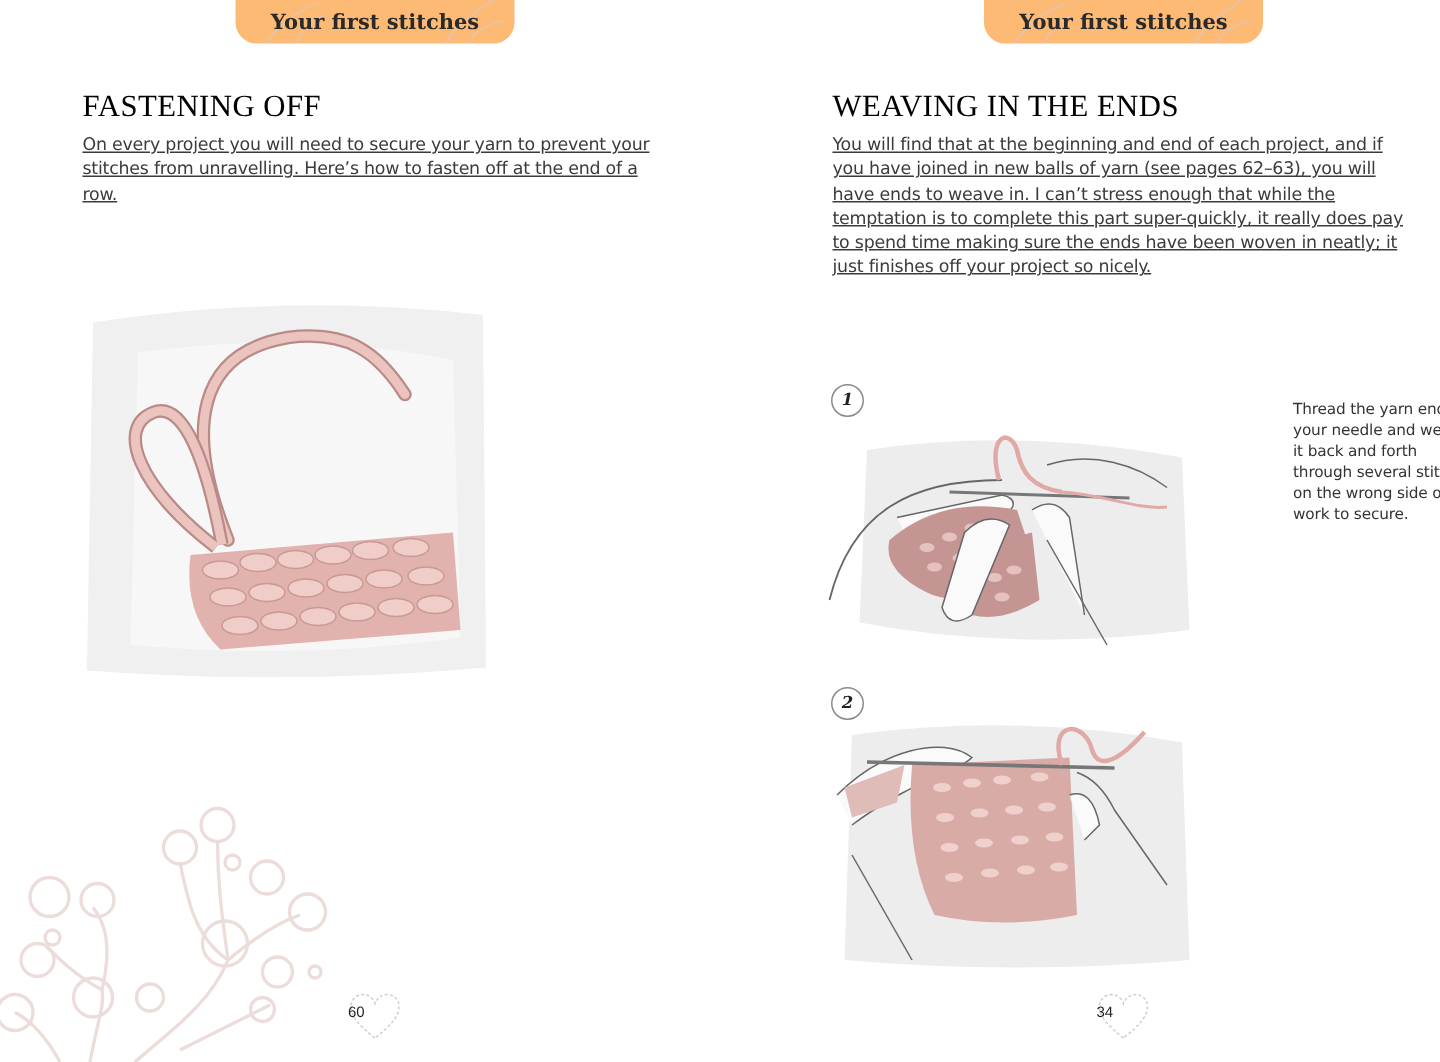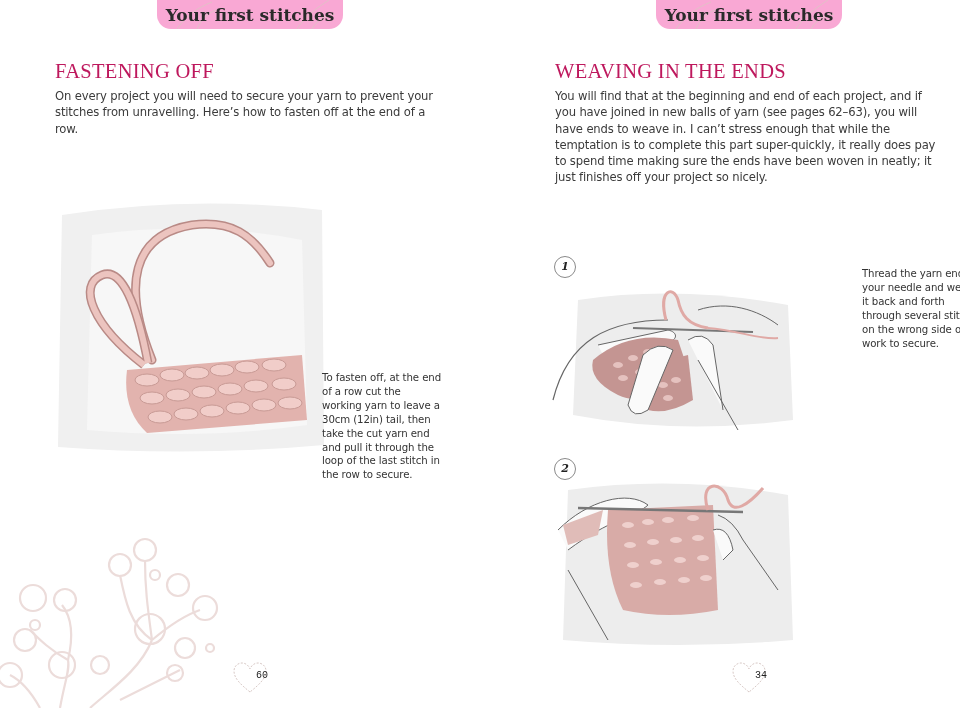--- a/index.html
+++ b/index.html
@@ -1,40 +1,40 @@
 <!DOCTYPE html>
 <html><head>
 <meta charset="utf-8">
 <style>
   html, body { margin:0; padding:0; }
   body { width:960px; height:708px; background:#ffffff; position:relative; overflow:hidden;
          font-family:"DejaVu Sans", sans-serif; color:#3a3a3a; }
   .page { position:absolute; top:0; width:480px; height:708px; }
   .page.left { left:0; }
   .page.right { left:480px; }
-  .tab { position:absolute; top:0; height:29px; width:186px; background:#f9a8d4;
+  .tab { position:absolute; top:0; height:29px; width:186px; background:#fdba74;
          border-radius:0 0 14px 14px; text-align:center; font-family:"DejaVu Serif", serif;
-         font-weight:bold; font-size:17px; line-height:30px; color:#2a2a2a; overflow:hidden; }
+         font-weight:bold; font-size:14px; line-height:30px; color:#2a2a2a; overflow:hidden; }
   .page.left .tab { left:157px; }
   .page.right .tab { left:176px; }
   .tab svg { position:absolute; left:0; top:0; }
   .tab span { position:relative; }
   .heading { position:absolute; font-family:"Liberation Serif", serif; font-size:20.5px;
-             letter-spacing:0.3px; color:#be185d; margin:0; font-weight:normal; }
+             letter-spacing:0.3px; color:#000000; margin:0; font-weight:normal; }
   .intro { position:absolute; font-family:"DejaVu Sans", sans-serif; font-size:11.6px;
-           line-height:16.3px; color:#3b3b3b; margin:0; letter-spacing:-0.15px; }
+           line-height:16.3px; color:#3b3b3b; margin:0; letter-spacing:-0.15px;text-decoration:underline; }
   .caption { position:absolute; font-size:10.2px; line-height:13.9px; color:#333; margin:0;
              letter-spacing:-0.1px; }
   .illus { position:absolute; }
   .stepnum { position:absolute; width:20px; height:20px; border:1px solid #8a8a8a; border-radius:50%;
              background:#fff; font-family:"DejaVu Serif", serif; font-style:italic; font-weight:bold;
              font-size:11px; line-height:20px; text-align:center; color:#222; }
   .pageno { position:absolute; top:662px; width:36px; height:32px; }
-  .pageno span { position:absolute; left:0; top:8px; width:36px; text-align:right;
-                 font-family:Liberation Mono, monospace; font-size:10px; color:#222; }
+  .pageno span { position:absolute; left:0; top:8px; width:36px; text-align:left;
+                 font-family:Liberation Sans, sans-serif; font-size:10px; color:#222; }
 </style>
 </head>
 <body>
 
 <div class="page left">
   <div class="tab">
     <svg width="186" height="29">
       <g stroke="#dcc6c3" stroke-width="0.8" fill="none">
         <path d="M20 29 C30 15 40 8 55 2"></path>
           <path d="M40 29 C45 18 52 12 60 10"></path>
@@ -74,21 +74,20 @@
         <ellipse cx="232" cy="189" rx="12" ry="6"></ellipse>
       <ellipse cx="108" cy="222" rx="12" ry="6"></ellipse>
         <ellipse cx="134" cy="219" rx="12" ry="6"></ellipse>
       <ellipse cx="160" cy="216" rx="12" ry="6"></ellipse>
         <ellipse cx="186" cy="213" rx="12" ry="6"></ellipse>
       <ellipse cx="212" cy="210" rx="12" ry="6"></ellipse>
         <ellipse cx="238" cy="208" rx="12" ry="6"></ellipse>
     </g>
   </svg>
 
-  <p class="caption" style="left:322px;top:371px;width:120px;">To fasten off, at the end of a row cut the working yarn to leave a 30cm (12in) tail, then take the cut yarn end and pull it through the loop of the last stitch in the row to secure.</p>
 
   <svg class="illus" style="left:0;top:530px;" width="230" height="178" viewBox="0 0 230 178">
     <g stroke="#ecdcda" stroke-width="2.2" fill="none">
       <path d="M60 178 C65 150 70 140 68 130"></path>
         <path d="M68 130 C50 120 40 110 30 100"></path>
       <path d="M68 130 C75 100 70 85 62 75"></path>
         <path d="M90 178 C110 160 140 140 152 110"></path>
       <path d="M152 110 C148 80 145 60 145 30"></path>
         <path d="M152 110 C170 95 185 85 200 80"></path>
       <path d="M152 110 C130 95 125 70 120 45"></path>

